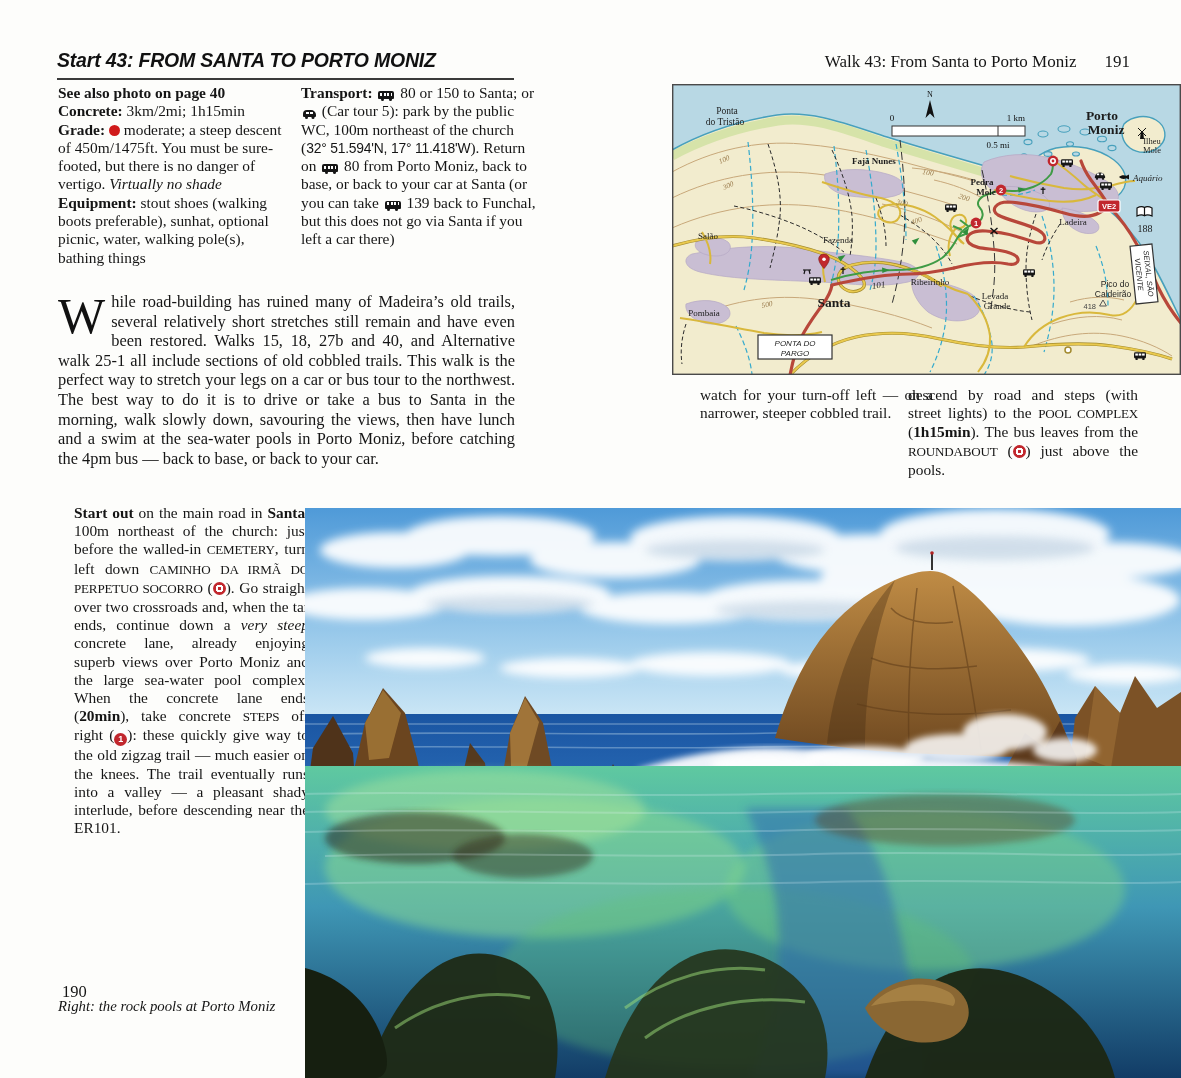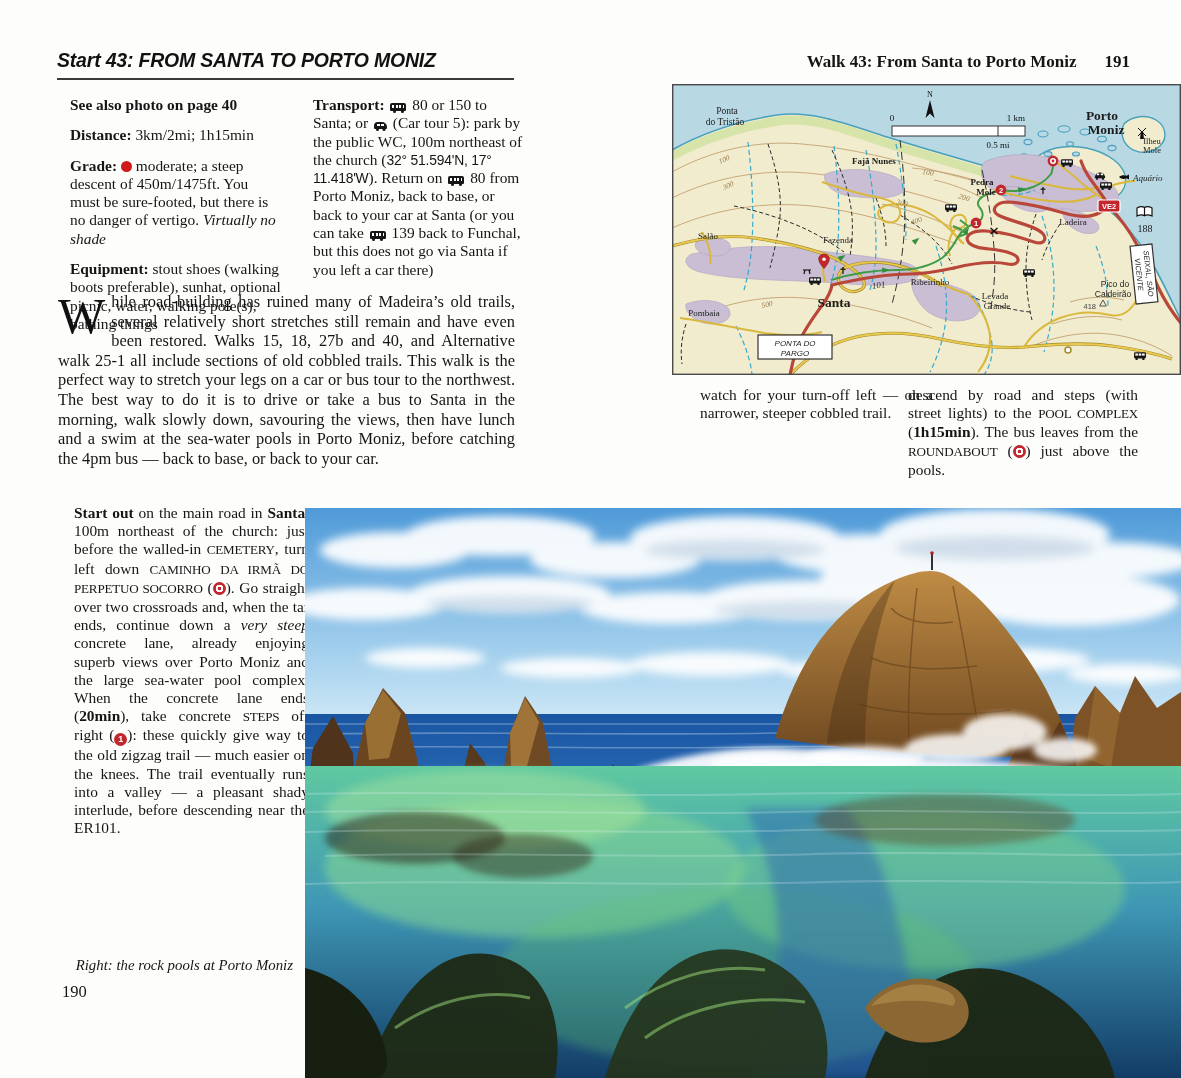--- a/index.html
+++ b/index.html
@@ -4,29 +4,29 @@
 <style>
   html,body{margin:0;padding:0}
   body{width:1181px;height:1078px;position:relative;background:#fdfdfb;overflow:hidden;
        font-family:"Liberation Serif",serif;color:#151515}
   .abs{position:absolute}
   
   .walk-header{left:57px;top:49px;width:457px;font-family:"Liberation Sans",sans-serif;
       font-weight:700;font-style:italic;font-size:19.5px;letter-spacing:-0.2px;color:#111;
       border-bottom:2px solid #3a3a3a;padding-bottom:6px}
   .info-col{font-size:15.4px;line-height:18.3px;text-align:left}
-  .info-col p{margin:12px}
+  .info-col p{margin:0}
   .bodytext{font-size:15.4px;line-height:18.2px;text-align:justify}
   .bodytext p{margin:0}
   .intro{left:58px;top:292px;width:457px;font-size:16.4px;line-height:19.6px;text-align:justify}
   .dropcap{float:left;font-size:50px;line-height:.8;padding:4px 6px 0 0;font-weight:400;color:#111}
   .indent{text-indent:18px}
-  .caption{left:58px;top:957px;width:235px;font-style:italic;font-size:14.8px;text-align:right}
+  .caption{left:58px;top:998px;width:235px;font-style:italic;font-size:14.8px;}
   .pagenum{font-size:16.5px}
-  .rp-header{right:51px;top:52px;font-size:17px;font-weight:700;white-space:nowrap}
+  .rp-header{right:51px;top:52px;font-size:17px;font-weight:400;white-space:nowrap}
   .rp-header .pg{margin-left:28px}
   
   .seg-b{font-weight:700}
   .seg-i{font-style:italic}
   .seg-caps{font-family:Liberation Serif, serif;font-size:.85em;letter-spacing:-.2px}
   .seg-coord{font-family:"Liberation Sans",sans-serif;font-size:.9em;letter-spacing:-.2px}
   
   .icon-dot{display:inline-block;width:11px;height:11px;border-radius:50%;background:#d01a1a;vertical-align:-1px}
   .marker{display:inline-block;width:13px;height:13px;border-radius:50%;background:#c1272d;color:#fff;
       font:700 9px/13px "Liberation Sans",sans-serif;text-align:center;vertical-align:-2px}
@@ -51,21 +51,21 @@
 </head>
 <body>
 
 <div class="abs walk-header">
   <span>Start 43:</span>
   <span>FROM SANTA TO PORTO MONIZ</span>
 </div>
 
 <div class="abs info-col" style="left:58px;top:84px;width:236px">
   <p><span class="seg-b">See also photo on page 40</span></p>
-  <p><span class="seg-b">Distance: </span><span>3km/2mi; 1h15min</span></p>
+  <p><span class="seg-b">Concrete: </span><span>3km/2mi; 1h15min</span></p>
   <p><span class="seg-b">Grade: </span><span class="icon-dot"></span><span> moderate; a steep descent of 450m/1475ft. You must be sure-footed, but there is no danger of vertigo. </span><span class="seg-i">Virtually no shade</span></p>
   <p><span class="seg-b">Equipment: </span><span>stout shoes (walking boots preferable), sunhat, optional picnic, water, walking pole(s), bathing things</span></p>
 </div>
 
 <div class="abs info-col" style="left:301px;top:84px;width:236px">
   <p><span class="seg-b">Transport: </span><span class="icon-bus"></span><span> 80 or 150 to Santa; or </span><span class="icon-car"></span><span> (Car tour 5): park by the public WC, 100m northeast of the church (</span><span class="seg-coord">32° 51.594'N, 17° 11.418'W</span><span>). Return on </span><span class="icon-bus"></span><span> 80 from Porto Moniz, back to base, or back to your car at Santa (or you can take </span><span class="icon-bus"></span><span> 139 back to Funchal, but this does not go via Santa if you left a car there)</span></p>
 </div>
 
 <div class="abs intro">
   <span class="dropcap">W</span><span><span>hile road-building has ruined many of Madeira’s old trails, several relatively short stretches still remain and have even been restored. Walks 15, 18, 27b and 40, and Alternative walk 25-1 all include sections of old cobbled trails. This walk is the perfect way to stretch your legs on a car or bus tour to the northwest. The best way to do it is to drive or take a bus to Santa in the morning, walk slowly down, savouring the views, then have lunch and a swim at the sea-water pools in Porto Moniz, before catching the 4pm bus — back to base, or back to your car.</span></span>

